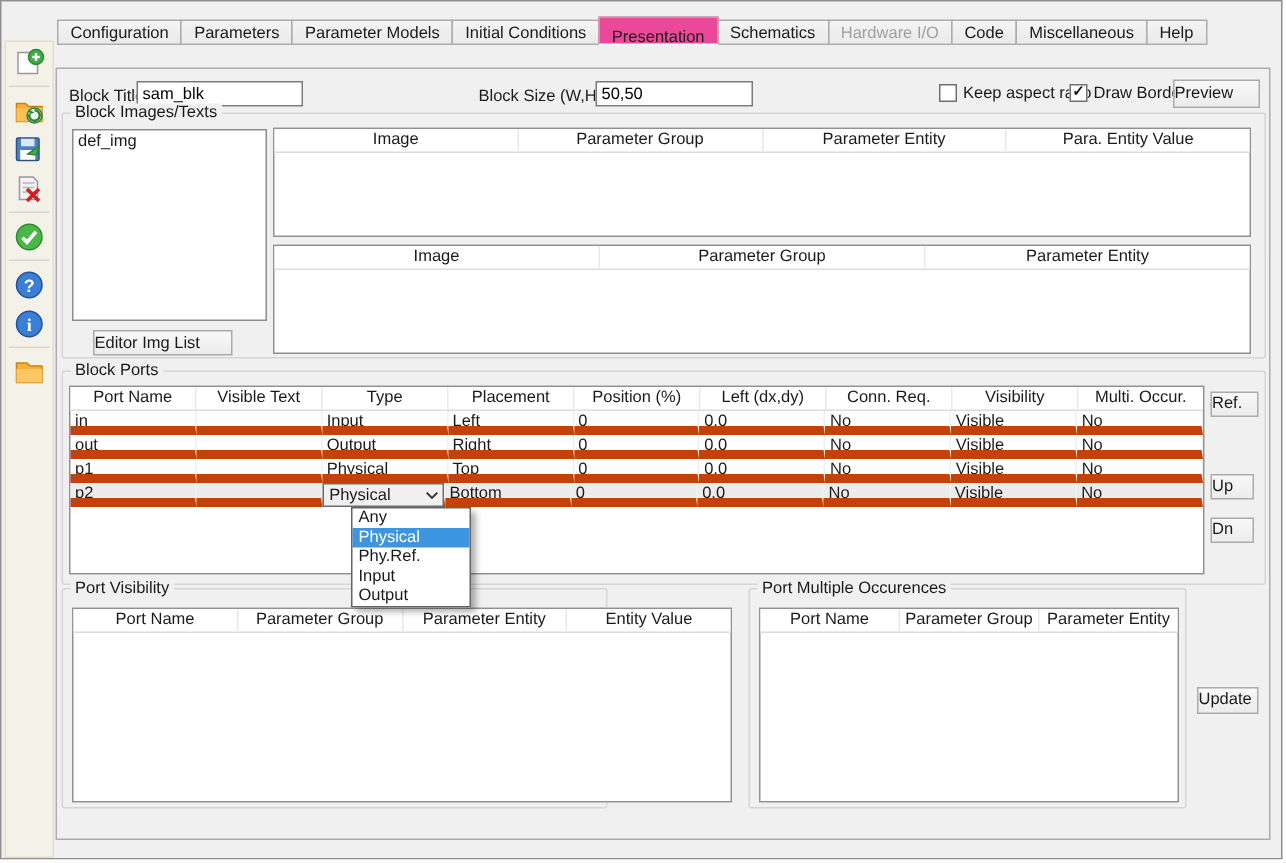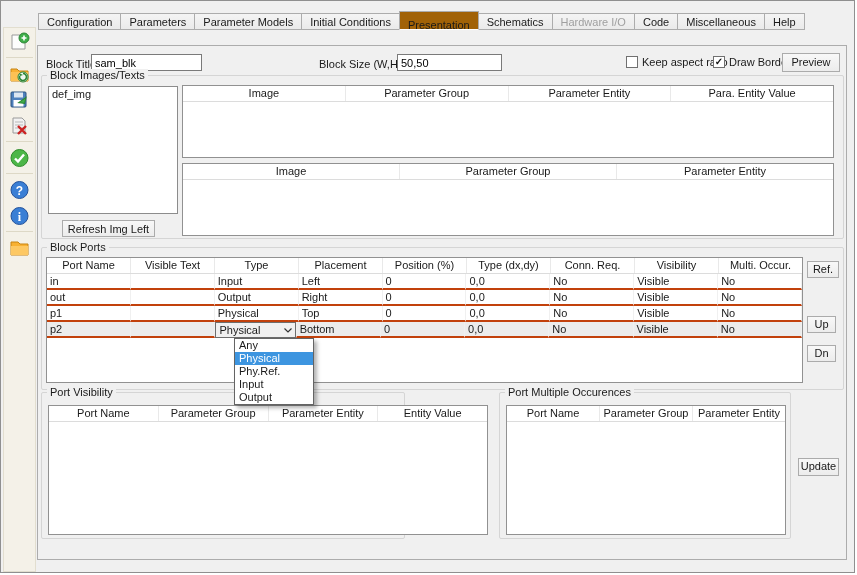--- a/index.html
+++ b/index.html
@@ -21,45 +21,45 @@
   
   .toolbar { position:absolute; left:2px; top:26px; width:33px; height:545px; background:#f4f1e8; border:1px solid #e2decf; }
   .tool-btn { display:block; width:21px; height:20px; margin:6px auto 0; cursor:default; }
   .tool-btn:first-child { margin-top:4px; }
   .tool-sep { display:block; width:27px; height:1px; background:#ddd8c6; margin:5px auto 0; }
   .tool-btn svg { width:100%; height:100%; }
 
   
   .tabbar { position:absolute; left:37px; top:10px; height:19px; display:flex; align-items:flex-end; z-index:6; }
   .tab { height:17px; padding:1px 8px 0; border:1px solid #acacac; background:linear-gradient(#f4f4f4,#eaeaea); margin-right:-1px; white-space:nowrap; line-height:15px; color:#1a1a1a; }
-  .tab.active { height:19px; padding-top:6px; background:#a16207; border-bottom:1px solid #fff; position:relative; z-index:7; }
+  .tab.active { height:19px; padding-top:6px; background:#ec4899; border-bottom:1px solid #fff; position:relative; z-index:7; }
   .tab.disabled { color:#9f9f9f; }
 
   
   .panel { position:absolute; left:36px; top:44px; width:810px; height:515px; border:1px solid #acacac; background:#f0f0f0; }
 
   .lbl { position:absolute; white-space:nowrap; color:#1a1a1a; }
   .input { position:absolute; border:1px solid #7a7a7a; background:#fff; font:11px "Liberation Sans", sans-serif; padding:0 3px; }
-  .btn { position:absolute; border:1px solid #ababab; background:linear-gradient(#f8f8f8,#ececec); text-align:center; font:11px "Liberation Sans", sans-serif; padding-top:2px; cursor:default; }
+  .btn { position:absolute; border:1px solid #ababab; background:linear-gradient(#f8f8f8,#ececec); text-align:left; font:11px "Liberation Sans", sans-serif; padding-top:2px; cursor:default; }
 
   .checkwrap { position:absolute; display:flex; align-items:center; gap:4px; }
   .checkbox { width:12px; height:12px; border:1px solid #707070; background:#fff; display:inline-flex; align-items:center; justify-content:center; font-size:10px; font-weight:bold; color:#111; line-height:10px; }
 
   
   .group { position:absolute; border:1px solid #d5d5d5; border-radius:2px; }
   .group-label { position:absolute; top:-7px; left:5px; background:#f0f0f0; padding:0 3px; white-space:nowrap; }
 
   
   .tbl { position:absolute; background:#fff; border:1px solid #919191; }
   .thead { display:flex; height:16px; border-bottom:1px solid #dcdcdc; background:#fff; }
   .th { flex:1; text-align:center; line-height:15px; border-right:1px solid #e9e9e9; white-space:nowrap; overflow:hidden; color:#1a1a1a; }
   .th:last-child { border-right:none; }
   .tr { display:flex; height:16px; }
   .tr.sel { background:#ececec; }
-  .td { flex:1; line-height:15px; padding-left:3px; border-right:1px solid #f0f0f0; border-bottom:2px solid #c2410c; white-space:nowrap; overflow:hidden; position:relative; }
+  .td { flex:1; line-height:15px; padding-left:3px; border-right:1px solid #f0f0f0; border-bottom:6px solid #c2410c; white-space:nowrap; overflow:hidden; position:relative; }
   .td.nopad { padding:0; overflow:visible; }
 
   
   .listbox { position:absolute; background:#fff; border:1px solid #8c8c8c; }
   .list-item { height:14px; line-height:14px; padding-left:3px; }
 
   
   .combobox { width:100%; height:16px; background:#f0f0f0; border:1px solid #6d6d6d; display:flex; align-items:center; justify-content:space-between; padding:0 3px; }
   .dropdown { position:absolute; left:168px; top:80px; width:80px; background:#fff; border:1px solid #646464; z-index:30; box-shadow:3px 3px 4px rgba(0,0,0,0.3);margin-left:19px; }
   .dd-item { height:13px; line-height:12px; padding-left:4px; white-space:nowrap; }
@@ -163,21 +163,21 @@
       <span>Draw Border</span>
     </span>
     <span class="btn" style="left:744px; top:7px; width:58px; height:19px;">Preview</span>
 
     <div class="group" style="left:3px; top:29px; width:803px; height:164px;">
       <span class="group-label">Block Images/Texts</span>
 
       <div class="listbox" style="left:6px; top:10px; width:130px; height:128px;">
         <div class="list-item">def_img</div>
       </div>
-      <span class="btn" style="left:20px; top:144px; width:93px; height:17px;">Refresh Img Left</span>
+      <span class="btn" style="left:20px; top:144px; width:93px; height:17px;">Editor Img List</span>
 
       <div class="tbl" style="left:140px; top:9px; width:652px; height:73px;">
         <div class="thead">
           <span class="th">Image</span>
           <span class="th">Parameter Group</span>
           <span class="th">Parameter Entity</span>
           <span class="th">Para. Entity Value</span>
         </div>
       </div>
 
@@ -193,21 +193,21 @@
     <div class="group" style="left:3px; top:201px; width:803px; height:143px;">
       <span class="group-label">Block Ports</span>
 
       <div class="tbl" style="left:4px; top:9px; width:757px; height:126px;">
         <div class="thead">
           <span class="th">Port Name</span>
           <span class="th">Visible Text</span>
           <span class="th">Type</span>
           <span class="th">Placement</span>
           <span class="th">Position (%)</span>
-          <span class="th">Type (dx,dy)</span>
+          <span class="th">Left (dx,dy)</span>
           <span class="th">Conn. Req.</span>
           <span class="th">Visibility</span>
           <span class="th">Multi. Occur.</span>
         </div>
 
         <div class="tr">
           <span class="td">in</span>
           <span class="td"></span>
           <span class="td">Input</span>
           <span class="td">Left</span>

